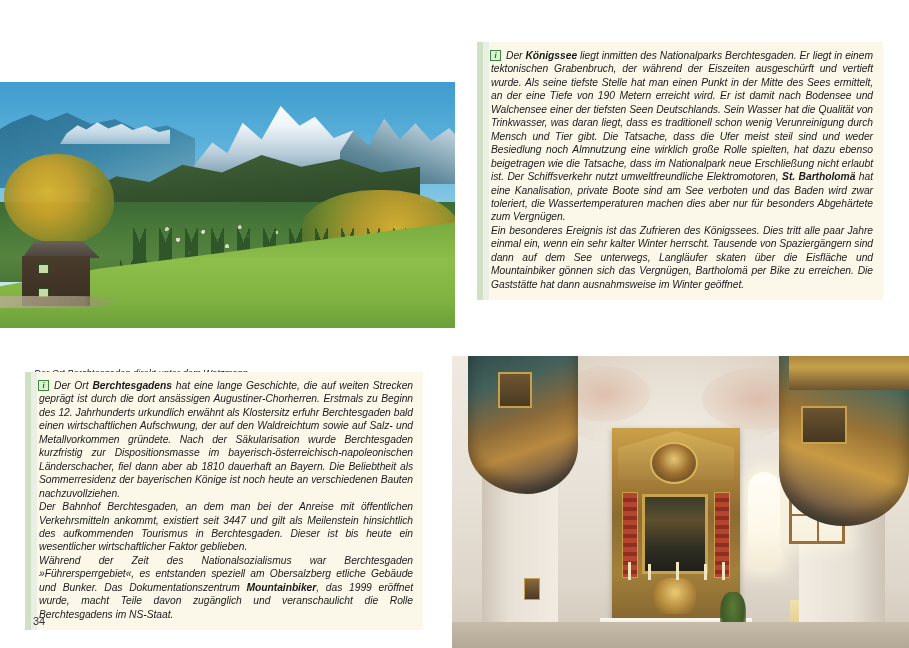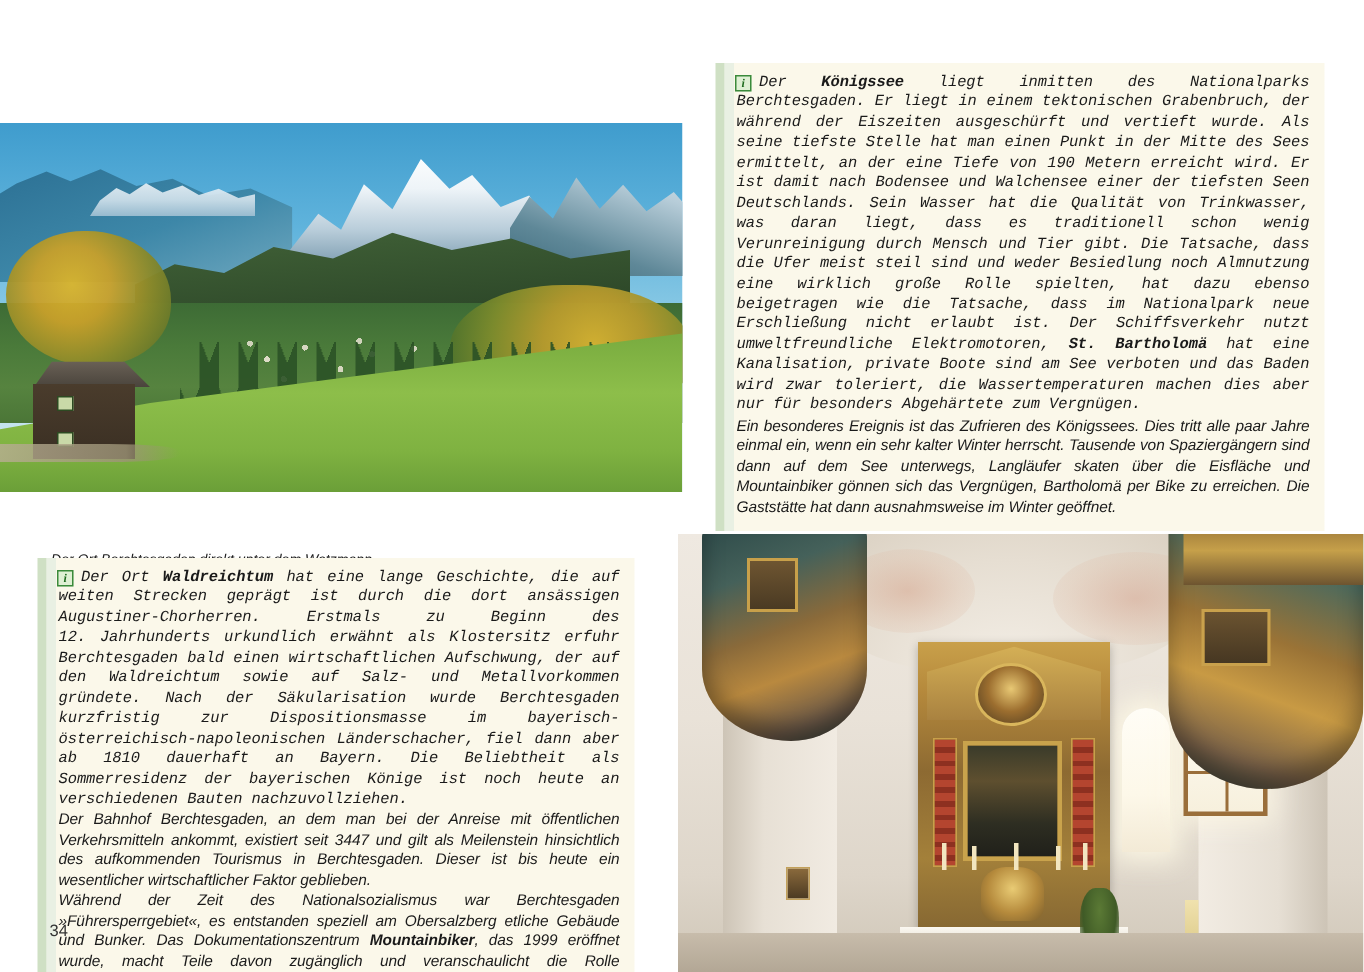--- a/index.html
+++ b/index.html
@@ -28,21 +28,21 @@
     font-family: "Liberation Sans", sans-serif;
     font-style: italic;
     font-size: 10.3px;
     line-height: 13.45px;
     color: #1a1a1a;
     text-align: justify;
     text-justify: inter-word;
     letter-spacing: -0.05px;
   }
   .infobox p b { font-weight: bold; font-style: italic; }
-  .infobox p.first { text-indent: 15px; font-family: Liberation Mono, monospace; }
+  .infobox p.first { text-indent: 15px; }
 
   .info-icon {
     position: absolute;
     width: 11px; height: 11px;
     background: #dff0d4;
     border: 1px solid #3b8a3b;
     color: #1f6b1f;
     font-style: italic;
     font-weight: bold;
     font-size: 8px;
@@ -366,21 +366,21 @@
     <div class="path"></div>
   </div>
 
   <div class="caption" style="left:34px; top:339px;">Der Ort Berchtesgaden direkt unter dem Watzmann.</div>
 
   <div class="caption" style="left:516px; top:338px;">Schlicht gehalten ist das Innere von St. Bartholomä.</div>
 
   <div class="infobox" id="box-berchtesgaden" style="left:25px; top:372px; width:398px;">
     <span class="info-icon" style="left:7px; top:8px;">i</span>
     <p class="first">
-      Der Ort <b>Waldreichtum</b> hat eine lange Geschichte, die auf weiten Strecken geprägt
+      Der Ort <b>Berchtesgadens</b> hat eine lange Geschichte, die auf weiten Strecken geprägt
       ist durch die dort ansässigen Augustiner-Chorherren. Erstmals zu Beginn des
       12.&nbsp;Jahrhunderts urkundlich erwähnt als Klostersitz erfuhr Berchtesgaden bald einen
       wirtschaftlichen Aufschwung, der auf den Waldreichtum sowie auf Salz- und
       Metallvorkommen gründete. Nach der Säkularisation wurde Berchtesgaden kurzfristig zur
       Dispositionsmasse im bayerisch-österreichisch-napoleonischen Länderschacher, fiel dann
       aber ab 1810 dauerhaft an Bayern. Die Beliebtheit als Sommerresidenz der bayerischen
       Könige ist noch heute an verschiedenen Bauten nachzuvollziehen.
     </p>
     <p>
       Der Bahnhof Berchtesgaden, an dem man bei der Anreise mit öffentlichen Verkehrsmitteln

